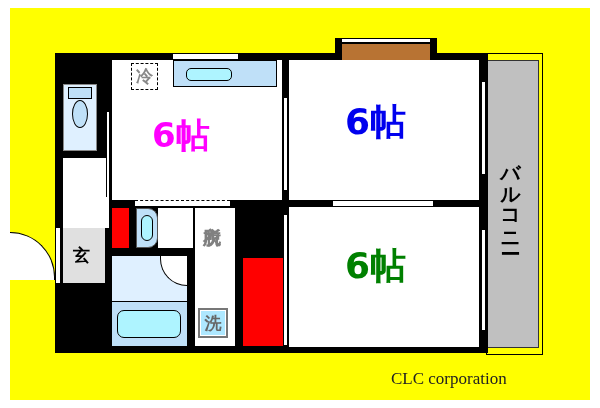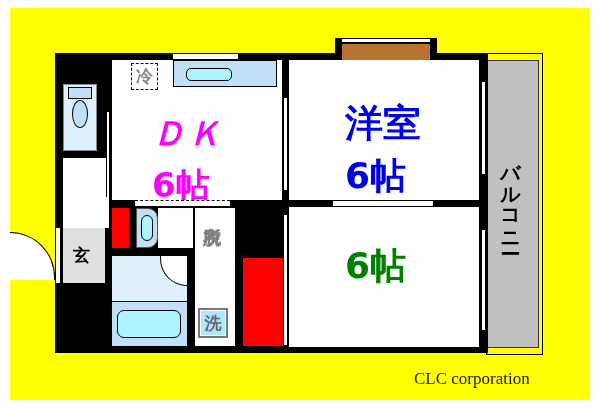--- a/index.html
+++ b/index.html
@@ -30,27 +30,25 @@
 
 <div class="abs floor" style="left:112px;top:60px;width:170px;height:140px;"></div>
 <div class="abs" style="left:173px;top:53px;width:65px;height:7px;background:#fff;border-top:1px solid #000;border-bottom:1px solid #000;"></div>
 <div class="abs" style="left:173px;top:60px;width:104px;height:27px;background:#bfe0f8;border:1px solid #000;">
   <div class="abs" style="left:12px;top:7px;width:46px;height:13px;background:#aef4ff;border:1px solid #000;border-radius:5px;"></div>
 </div>
 <div class="abs" style="left:131px;top:63px;width:27px;height:27px;border:1px dashed #000;text-align:center;">
   <span style="font-size:17px;font-weight:bold;color:#888;line-height:25px;">冷</span>
 </div>
 <div class="abs room-label" style="left:152px;top:100px;color:#ff00ff;">
-  <div style="font-size:34px;font-style:italic;letter-spacing:2px;">ＤＫ</div>
   <div style="font-size:34px;margin-top:2px;">6帖</div>
 </div>
 
 <div class="abs floor" style="left:289px;top:60px;width:190px;height:140px;"></div>
 <div class="abs room-label" style="left:345px;top:88px;color:#0000ee;">
-  <div style="font-size:38px;">洋室</div>
   <div style="font-size:36px;">6帖</div>
 </div>
 
 <div class="abs floor" style="left:289px;top:207px;width:190px;height:140px;"></div>
 <div class="abs room-label" style="left:345px;top:232px;color:#008000;">
   <div style="font-size:36px;">6帖</div>
 </div>
 
 <div class="abs" style="left:333px;top:200px;width:100px;height:7px;background:#fff;border-top:1px solid #000;border-bottom:1px solid #000;"></div>
 
@@ -91,13 +89,13 @@
 <div class="abs floor" style="left:195px;top:208px;width:40px;height:138px;">
   <div class="abs room-label vtext" style="left:8px;top:5px;font-size:18px;color:#808080;">脱衣所</div>
   <div class="abs" style="left:3px;top:100px;width:30px;height:30px;background:#aee8ff;border:2px solid #777;box-shadow:inset 0 0 0 1px #fff;text-align:center;">
     <span style="font-size:17px;font-weight:bold;color:#666;line-height:26px;">洗</span>
   </div>
 </div>
 <div class="abs" style="left:135px;top:200px;width:95px;height:7px;background:#fff;border-top:1px dashed #000;border-bottom:1px solid #000;"></div>
 
 <div class="abs" style="left:243px;top:258px;width:40px;height:88px;background:#ff0000;"></div>
 
-<div class="abs company" style="left:414px;top:369px;">CLC corporation</div>
+<div class="abs company" style="left:391px;top:369px;">CLC corporation</div>
 
 </body></html>

